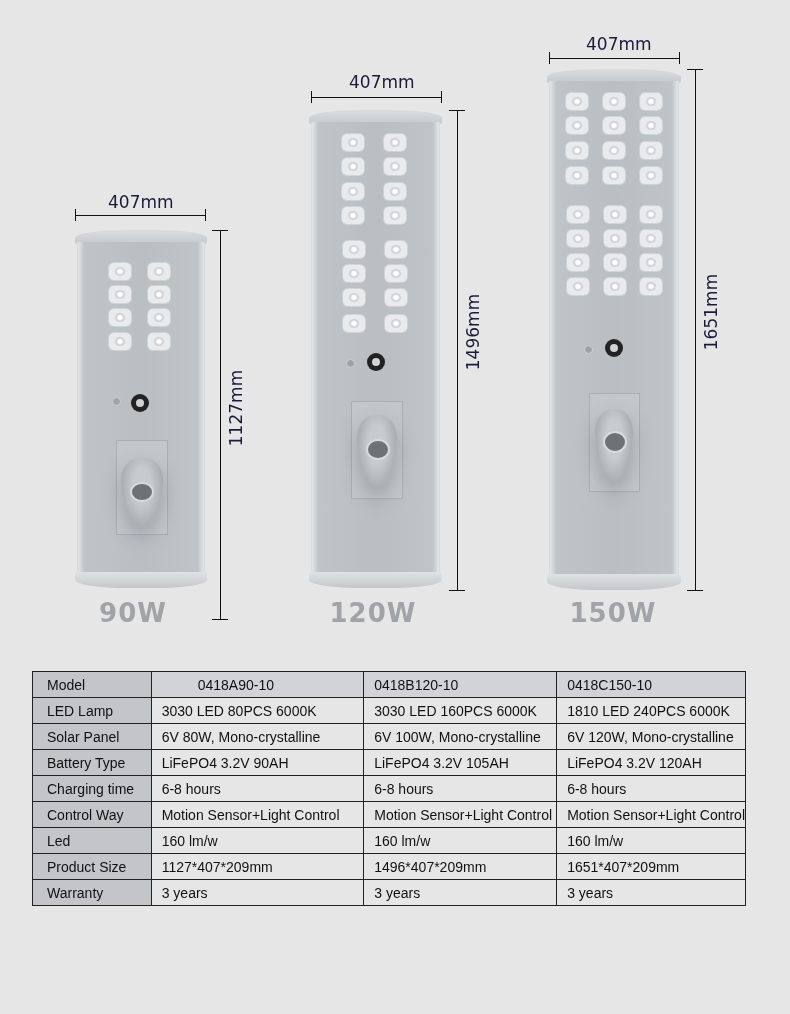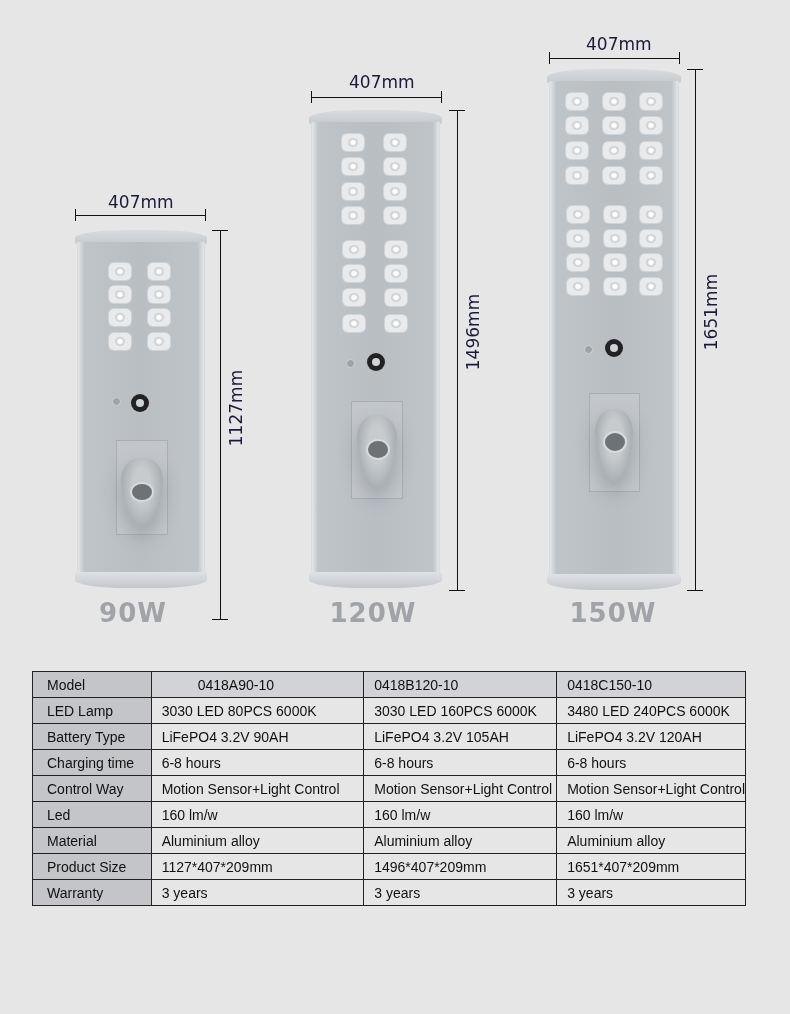--- a/index.html
+++ b/index.html
@@ -165,21 +165,27 @@
       <tr class="header">
     <td class="key" style="width:118px;">Model</td>
     <td class="val" style="width:189px;padding-left:46px;">0418A90-10</td>
     <td class="val" style="width:186px;">0418B120-10</td>
     <td class="val">0418C150-10</td>
   </tr>
   <tr>
     <td class="key">LED Lamp</td>
     <td class="val">3030 LED 80PCS 6000K</td>
     <td class="val">3030 LED 160PCS 6000K</td>
-    <td class="val">3480 LED 240PCS 6000K</td>
+    <td class="val">1810 LED 240PCS 6000K</td>
+  </tr>
+  <tr>
+    <td class="key">Solar Panel</td>
+    <td class="val">6V 80W, Mono-crystalline</td>
+    <td class="val">6V 100W, Mono-crystalline</td>
+    <td class="val">6V 120W, Mono-crystalline</td>
   </tr>
   <tr>
     <td class="key">Battery Type</td>
     <td class="val">LiFePO4 3.2V 90AH</td>
     <td class="val">LiFePO4 3.2V 105AH</td>
     <td class="val">LiFePO4 3.2V 120AH</td>
   </tr>
   <tr>
     <td class="key">Charging time</td>
     <td class="val">6-8 hours</td>
@@ -192,26 +198,20 @@
     <td class="val">Motion Sensor+Light Control</td>
     <td class="val">Motion Sensor+Light Control</td>
   </tr>
   <tr>
     <td class="key">Led</td>
     <td class="val">160 lm/w</td>
     <td class="val">160 lm/w</td>
     <td class="val">160 lm/w</td>
   </tr>
   <tr>
-    <td class="key">Material</td>
-    <td class="val">Aluminium alloy</td>
-    <td class="val">Aluminium alloy</td>
-    <td class="val">Aluminium alloy</td>
-  </tr>
-  <tr>
     <td class="key">Product Size</td>
     <td class="val">1127*407*209mm</td>
     <td class="val">1496*407*209mm</td>
     <td class="val">1651*407*209mm</td>
   </tr>
   <tr>
     <td class="key">Warranty</td>
     <td class="val">3 years</td>
     <td class="val">3 years</td>
     <td class="val">3 years</td>

